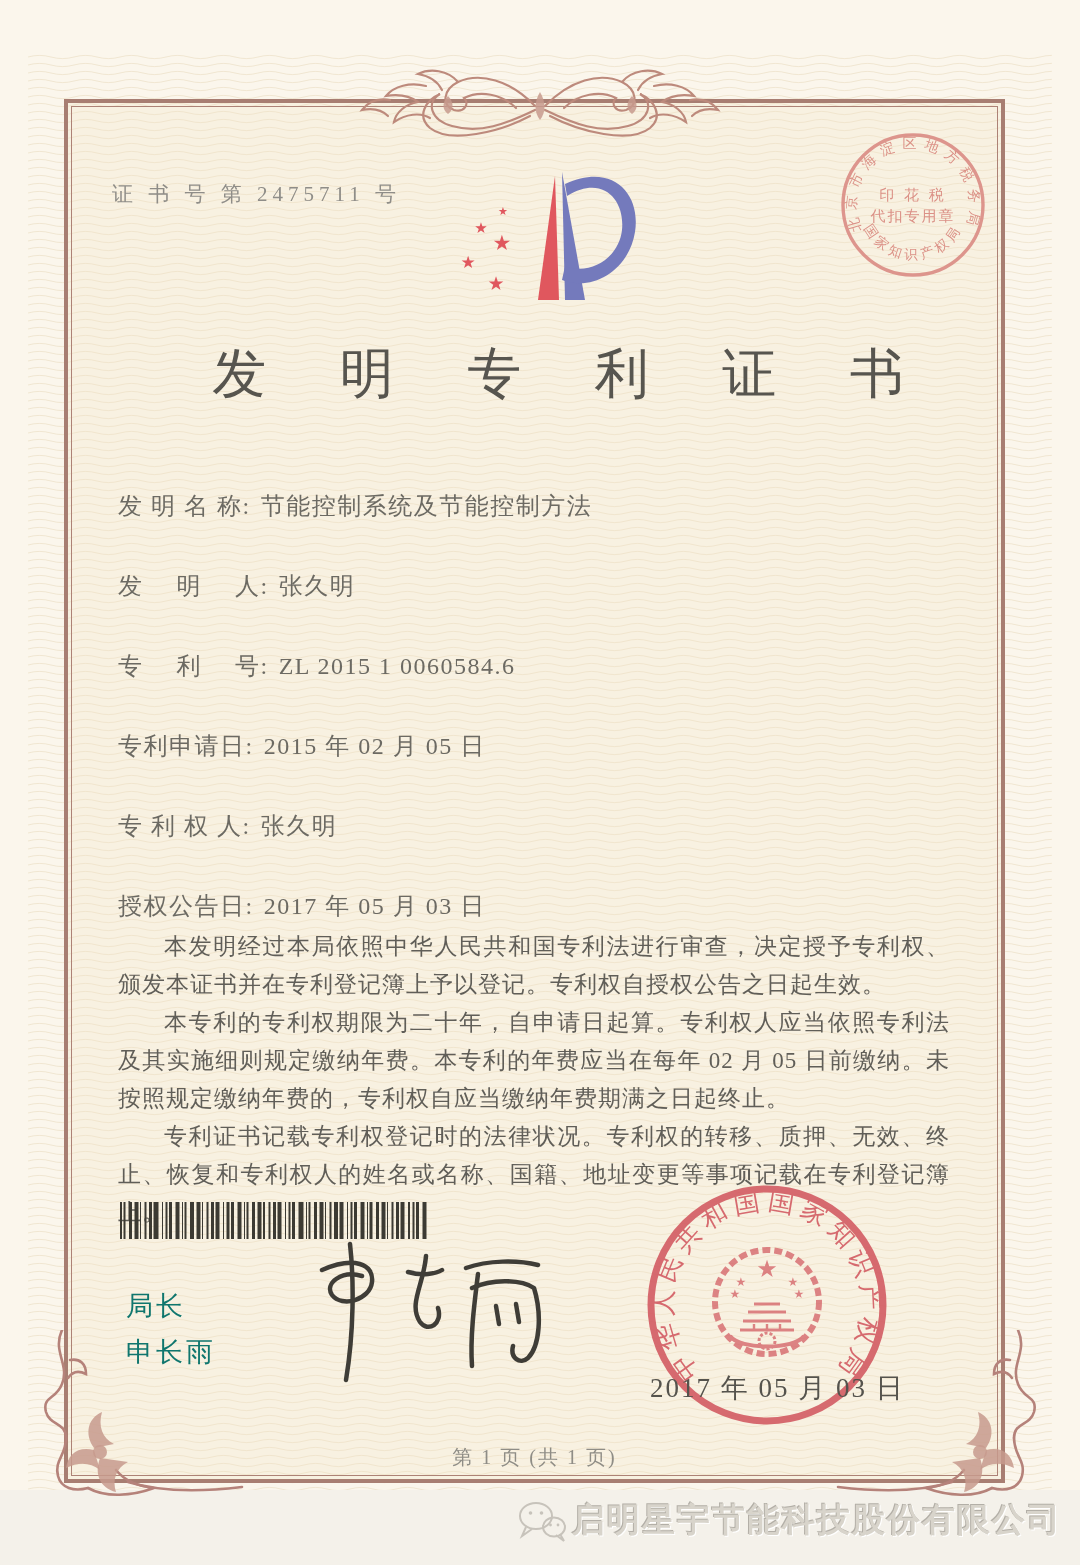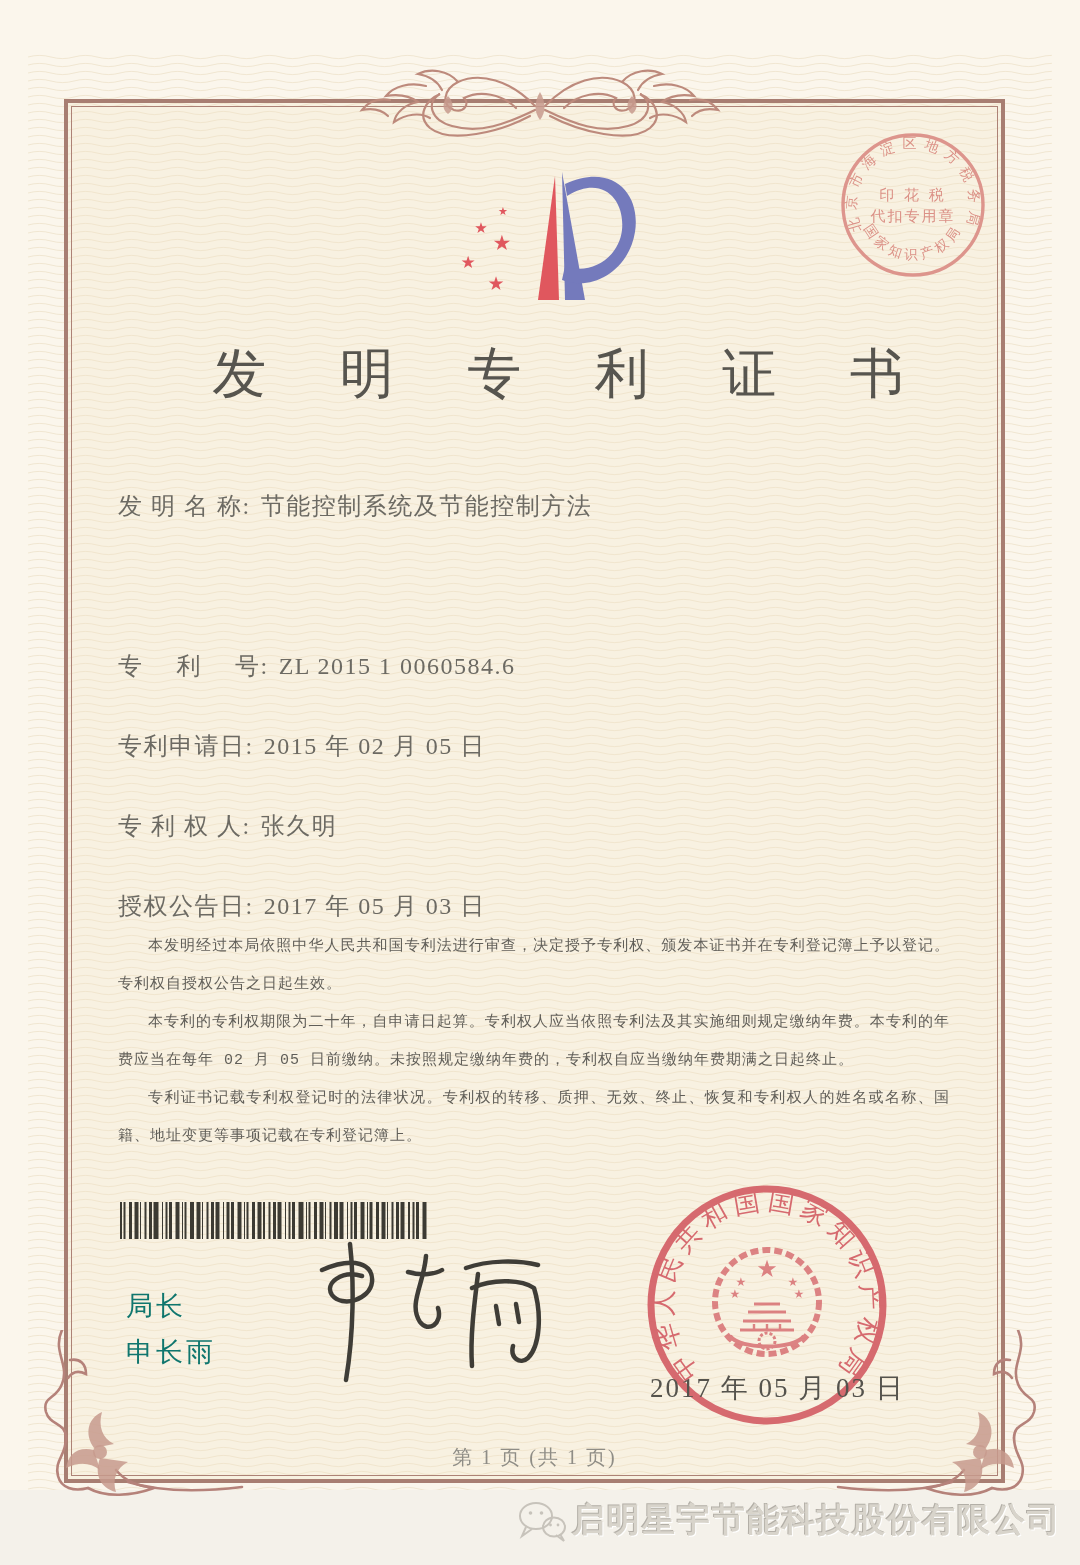--- a/index.html
+++ b/index.html
@@ -15,22 +15,22 @@
   .frame-inner{position:absolute;left:3px;top:3px;right:3px;bottom:3px;border:1px solid #ad8276;}
   
   .bottom-strip{left:0;top:1490px;width:1080px;height:75px;background:#f4f1ea;z-index:3;}
   
   .content{z-index:4;}
   .cert-no{left:112px;top:180px;font-size:21px;letter-spacing:5px;color:#8f8d88;}
   .title{left:64px;top:338px;width:1018px;text-align:center;font-size:54px;letter-spacing:30px;
          color:#57554f;font-weight:500;}
   .field{left:118px;font-size:24px;color:#6c6a63;letter-spacing:1.5px;margin-top:8px;}
   .field .v{margin-left:10px;}
-  .paras{left:118px;top:928px;width:832px;font-size:15px;line-height:38px;color:#605e58;
-         text-align:justify;letter-spacing:1px;font-family:Liberation Mono, monospace;}
+  .paras{left:118px;top:928px;width:832px;font-size:23px;line-height:38px;color:#605e58;
+         text-align:justify;letter-spacing:1px;}
   .paras p{margin:0;text-indent:2em;}
   .officer{font-size:27px;color:#0f766e;letter-spacing:3px;}
   .footer-page{left:64px;top:1444px;width:941px;text-align:center;font-size:20px;color:#8f8d86;letter-spacing:2px;}
   .issue-date{left:650px;top:1370px;font-size:27px;color:#55534d;letter-spacing:2px;z-index:7;}
   
   .watermark{right:18px;top:1498px;display:flex;align-items:center;gap:4px;z-index:5;}
   .watermark .wm-text{font-family:"Liberation Sans","DejaVu Sans",sans-serif;font-weight:bold;
       font-size:33px;letter-spacing:2px;color:#d8d4cb;
       text-shadow:-1px -1px 0 #b3afa7, 1px 1px 0 #ffffff;}
   
@@ -262,20 +262,21 @@
       <circle class="petal" cx="64" cy="122" r="7"></circle>
       <path class="orn2" d="M92,152 C124,162 164,162 206,157"></path>
       <path class="orn2" d="M34,30 C44,28 50,34 50,44 C42,40 36,42 32,48"></path>
     </g>
   </svg>
 
   <svg class="abs z-orn" style="left:834px;top:1330px;" width="210" height="170" viewBox="0 0 210 170">
     <use href="#cornerF" transform="translate(210,0) scale(-1,1)"></use>
   </svg>
 
+  <div class="abs content cert-no">证 书 号 第 2475711 号</div>
 
   <svg class="abs z-seal" style="left:838px;top:130px;opacity:.92;" width="150" height="150" viewBox="0 0 150 150">
     <defs>
       <path id="taxTop" d="M42.3,121.7 A57,57 0 1,1 107.7,121.7"></path>
       <path id="taxBot" d="M26,97.8 A54,54 0 0,0 124,97.8"></path>
     </defs>
     <circle cx="75" cy="75" r="70" fill="none" stroke="#db8e86" stroke-width="3.4"></circle>
     <text font-size="14" fill="#d9897f" style="letter-spacing:7px;" text-anchor="middle">
       <textPath href="#taxTop" startOffset="50%">北京市海淀区地方税务局</textPath>
     </text>
@@ -294,20 +295,23 @@
     <text x="46" y="75" font-size="15" fill="#e0575e" text-anchor="middle" font-family="'DejaVu Sans',sans-serif">★</text>
     <text x="67" y="92" font-size="21" fill="#e0575e" text-anchor="middle" font-family="'DejaVu Sans',sans-serif">★</text>
     <text x="33" y="110" font-size="17" fill="#e0575e" text-anchor="middle" font-family="'DejaVu Sans',sans-serif">★</text>
     <text x="61" y="132" font-size="19" fill="#e0575e" text-anchor="middle" font-family="'DejaVu Sans',sans-serif">★</text>
   </svg>
 
   <div class="abs content title">发 明 专 利 证 书</div>
 
   <div class="abs content field" style="top:482px;">
     <span>发 明 名 称:</span><span class="v">节能控制系统及节能控制方法</span>
+  </div>
+  <div class="abs content field" style="top:562px;">
+    <span>发　 明　 人:</span><span class="v">张久明</span>
   </div>
   <div class="abs content field" style="top:642px;">
     <span>专　 利　 号:</span><span class="v">ZL 2015 1 0060584.6</span>
   </div>
   <div class="abs content field" style="top:722px;">
     <span>专利申请日:</span><span class="v">2015 年 02 月 05 日</span>
   </div>
   <div class="abs content field" style="top:802px;">
     <span>专 利 权 人:</span><span class="v">张久明</span>
   </div>

